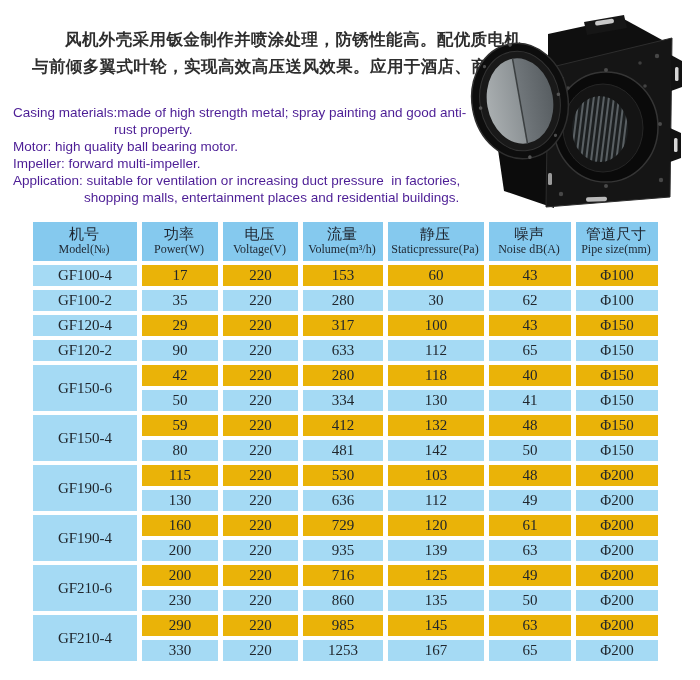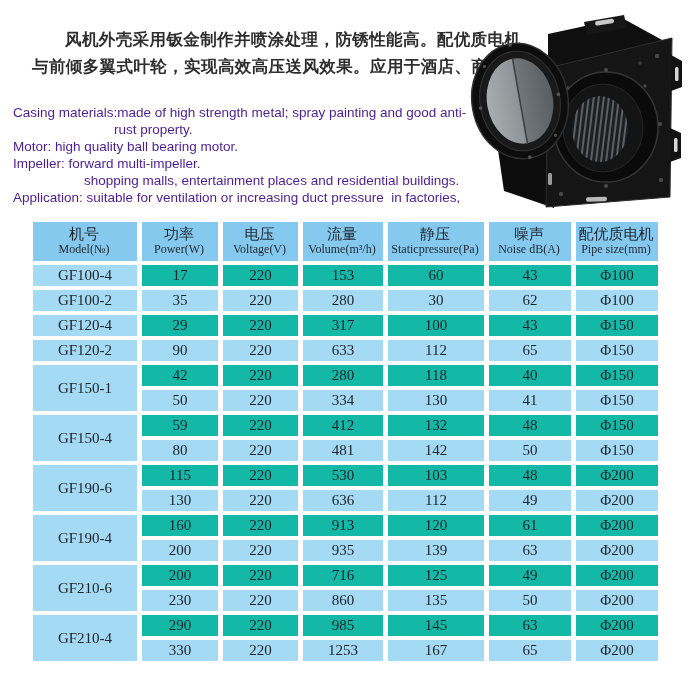--- a/index.html
+++ b/index.html
@@ -54,39 +54,39 @@
   }
   .spec-table th .hd-zh{font-size:15px; line-height:17px; color:#1e2630;}
   .spec-table th .hd-en{font-size:12px; line-height:13px; color:#1e2630;}
 
   .spec-table td{
     height:21px; text-align:center; vertical-align:middle;
     font-size:15px; padding:0;
   }
   .spec-table td.model-cell{background:var(--row-blue,#a5daf4); font-size:15px;}
   .spec-table td.cell-b{background:var(--row-blue,#a5daf4);}
-  .spec-table td.cell-w{background:#14b8a6;}
+  .spec-table td.cell-w{background:#eab308;}
 </style>
 </head>
 <body>
 
 <div class="page">
 
   <div class="intro-zh">
     <div class="zh-line zh-first">风机外壳采用钣金制作并喷涂处理，防锈性能高。配优质电机</div>
     <div class="zh-line">与前倾多翼式叶轮，实现高效高压送风效果。应用于酒店、商场、</div>
   </div>
 
   <div class="intro-en">
     <div class="en-line">Casing materials:made of high strength metal; spray painting and good anti-</div>
     <div class="en-line en-ind-rust">rust property.</div>
     <div class="en-line">Motor: high quality ball bearing motor.</div>
     <div class="en-line">Impeller: forward multi-impeller.</div>
+    <div class="en-line">Application: suitable for ventilation or increasing duct pressure  in factories,</div>
     <div class="en-line en-ind-mall">shopping malls, entertainment places and residential buildings.</div>
-    <div class="en-line">Application: suitable for ventilation or increasing duct pressure  in factories,</div>
   </div>
 
   <svg class="photo" viewBox="0 0 232 208" aria-hidden="true">
     <defs>
       <linearGradient id="damperGrad" x1="0" y1="0" x2="1" y2="0">
         <stop offset="0" stop-color="#a9aeb0"></stop>
         <stop offset="0.49" stop-color="#8d9396"></stop>
         <stop offset="0.52" stop-color="#70767a"></stop>
         <stop offset="1" stop-color="#585e62"></stop>
       </linearGradient>
@@ -195,21 +195,21 @@
           </th>
           <th>
             <div class="hd-zh">静压</div>
             <div class="hd-en">Staticpressure(Pa)</div>
           </th>
           <th>
             <div class="hd-zh">噪声</div>
             <div class="hd-en">Noise dB(A)</div>
           </th>
           <th>
-            <div class="hd-zh">配优质电机</div>
+            <div class="hd-zh">管道尺寸</div>
             <div class="hd-en">Pipe size(mm)</div>
           </th>
         </tr>
       </thead>
     <tbody>
         <tr>
           <td class="model-cell" rowspan="1">GF100-4</td>
           <td class="cell-w">17</td>
           <td class="cell-w">220</td>
           <td class="cell-w">153</td>
@@ -238,21 +238,21 @@
         <tr>
           <td class="model-cell" rowspan="1">GF120-2</td>
           <td class="cell-b">90</td>
           <td class="cell-b">220</td>
           <td class="cell-b">633</td>
           <td class="cell-b">112</td>
           <td class="cell-b">65</td>
           <td class="cell-b">Φ150</td>
         </tr>
         <tr>
-          <td class="model-cell" rowspan="2">GF150-1</td>
+          <td class="model-cell" rowspan="2">GF150-6</td>
           <td class="cell-w">42</td>
           <td class="cell-w">220</td>
           <td class="cell-w">280</td>
           <td class="cell-w">118</td>
           <td class="cell-w">40</td>
           <td class="cell-w">Φ150</td>
         </tr>
         <tr>
           <td class="cell-b">50</td>
           <td class="cell-b">220</td>
@@ -292,21 +292,21 @@
           <td class="cell-b">220</td>
           <td class="cell-b">636</td>
           <td class="cell-b">112</td>
           <td class="cell-b">49</td>
           <td class="cell-b">Φ200</td>
         </tr>
         <tr>
           <td class="model-cell" rowspan="2">GF190-4</td>
           <td class="cell-w">160</td>
           <td class="cell-w">220</td>
-          <td class="cell-w">913</td>
+          <td class="cell-w">729</td>
           <td class="cell-w">120</td>
           <td class="cell-w">61</td>
           <td class="cell-w">Φ200</td>
         </tr>
         <tr>
           <td class="cell-b">200</td>
           <td class="cell-b">220</td>
           <td class="cell-b">935</td>
           <td class="cell-b">139</td>
           <td class="cell-b">63</td>

